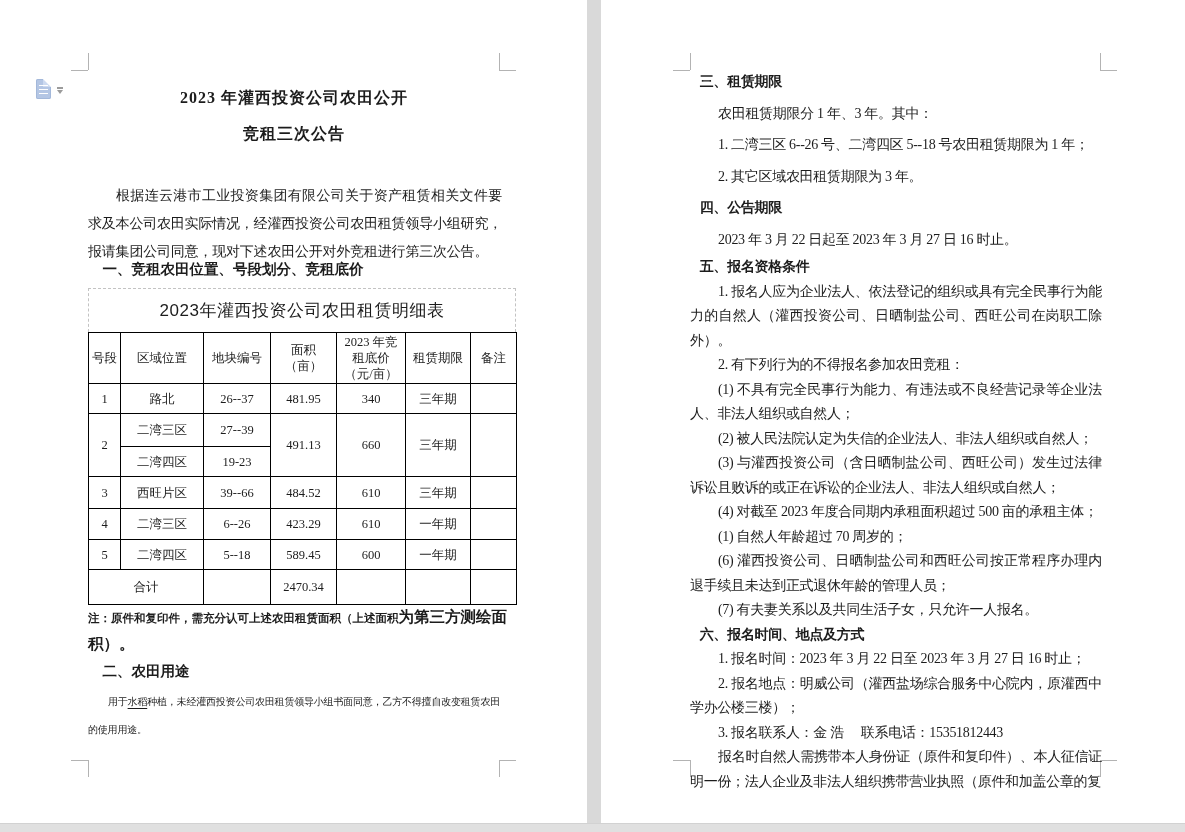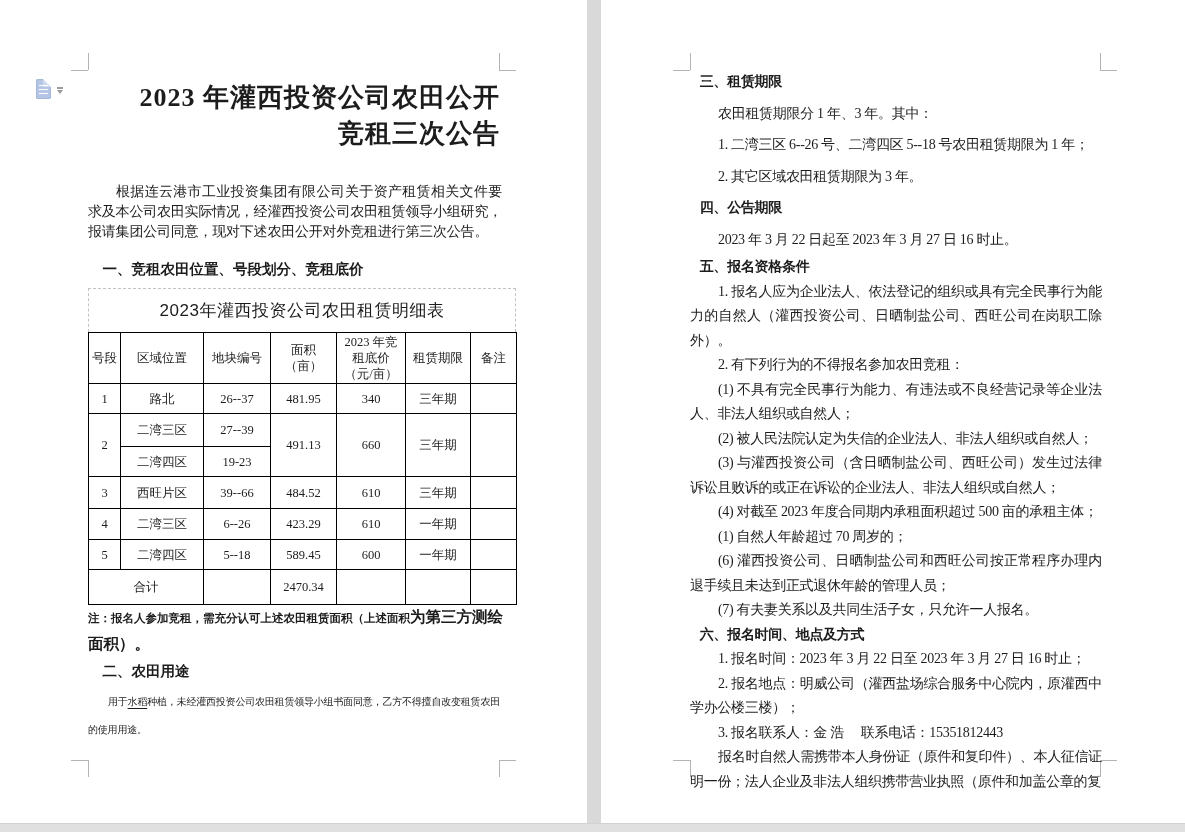--- a/index.html
+++ b/index.html
@@ -24,23 +24,23 @@
   .paste-doc::before { content: ""; position: absolute; right: 0; top: 0; border: 4px solid #ffffff;
                border-left-color: #cddaf0; border-bottom-color: #cddaf0; }
   .paste-doc::after { content: ""; position: absolute; left: 3px; top: 6px; width: 9px; height: 10px;
                background: repeating-linear-gradient(#ffffff 0 1.5px, transparent 1.5px 4px); }
   .paste-caret { position: absolute; left: 22px; top: 9px; width: 8px; height: 8px; }
   .paste-caret .bar { position: absolute; left: 1px; top: 0; width: 6px; height: 1.5px; background: #9b9b9b; }
   .paste-caret .tri { position: absolute; left: 1px; top: 3px; width: 0; height: 0;
                border-left: 3px solid transparent; border-right: 3px solid transparent; border-top: 4px solid #9b9b9b; }
 
   
-  .doc-title { position: absolute; left: 88px; top: 80px; width: 412px; text-align: right;
-               font-size: 26px; font-weight: bold; line-height: 36px; letter-spacing: 1px; }
-  .intro { position: absolute; left: 88px; top: 182px; width: 414px; font-size: 14px; line-height: 20px;
+  .doc-title { position: absolute; left: 88px; top: 80px; width: 412px; text-align: center;
+               font-size: 16px; font-weight: bold; line-height: 36px; letter-spacing: 1px; }
+  .intro { position: absolute; left: 88px; top: 182px; width: 414px; font-size: 14px; line-height: 28px;
            text-indent: 2em; letter-spacing: -0.2px; text-align: justify; }
   .sec-h-left { position: absolute; left: 88px; width: 414px; font-size: 14.5px; font-weight: bold; text-indent: 1em; }
   #h-sec1 { top: 260px; }
   #h-sec2 { top: 662px; }
 
   .table-title-box { position: absolute; left: 88px; top: 288px; width: 428px; height: 44px;
                      border: 1px dashed #c3c3c3; border-bottom: none;
                      display: flex; align-items: center; justify-content: center; }
   .table-title { font-family: "Liberation Sans", "DejaVu Sans", sans-serif; font-size: 17px; font-weight: normal; letter-spacing: 0.5px; }
 
@@ -186,21 +186,21 @@
     <td colspan="2">合计</td>
     <td></td>
     <td>2470.34</td>
     <td></td>
     <td></td>
     <td></td>
   </tr>
 </tbody>
   </table>
 
-<div class="note"><span class="small">注：报名人参加竞租，需充分认可上述农田租赁面积（上述面积</span><span class="big">为第三方测绘面积）。</span></div>
+<div class="note"><span class="small">注：原件和复印件，需充分认可上述农田租赁面积（上述面积</span><span class="big">为第三方测绘面积）。</span></div>
 
 <div class="sec-h-left" id="h-sec2">二、农田用途</div>
 
 <div class="usage"><span>用于</span><span class="u">水稻</span><span>种植，未经灌西投资公司农田租赁领导小组书面同意，乙方不得擅自改变租赁农田的使用用途。</span></div>
 
 <div id="page2-body">
   <div class="hd sp">三、租赁期限</div>
   <div class="para sp">农田租赁期限分 1 年、3 年。其中：</div>
   <div class="para sp">1. 二湾三区 6--26 号、二湾四区 5--18 号农田租赁期限为 1 年；</div>
   <div class="para sp">2. 其它区域农田租赁期限为 3 年。</div>

